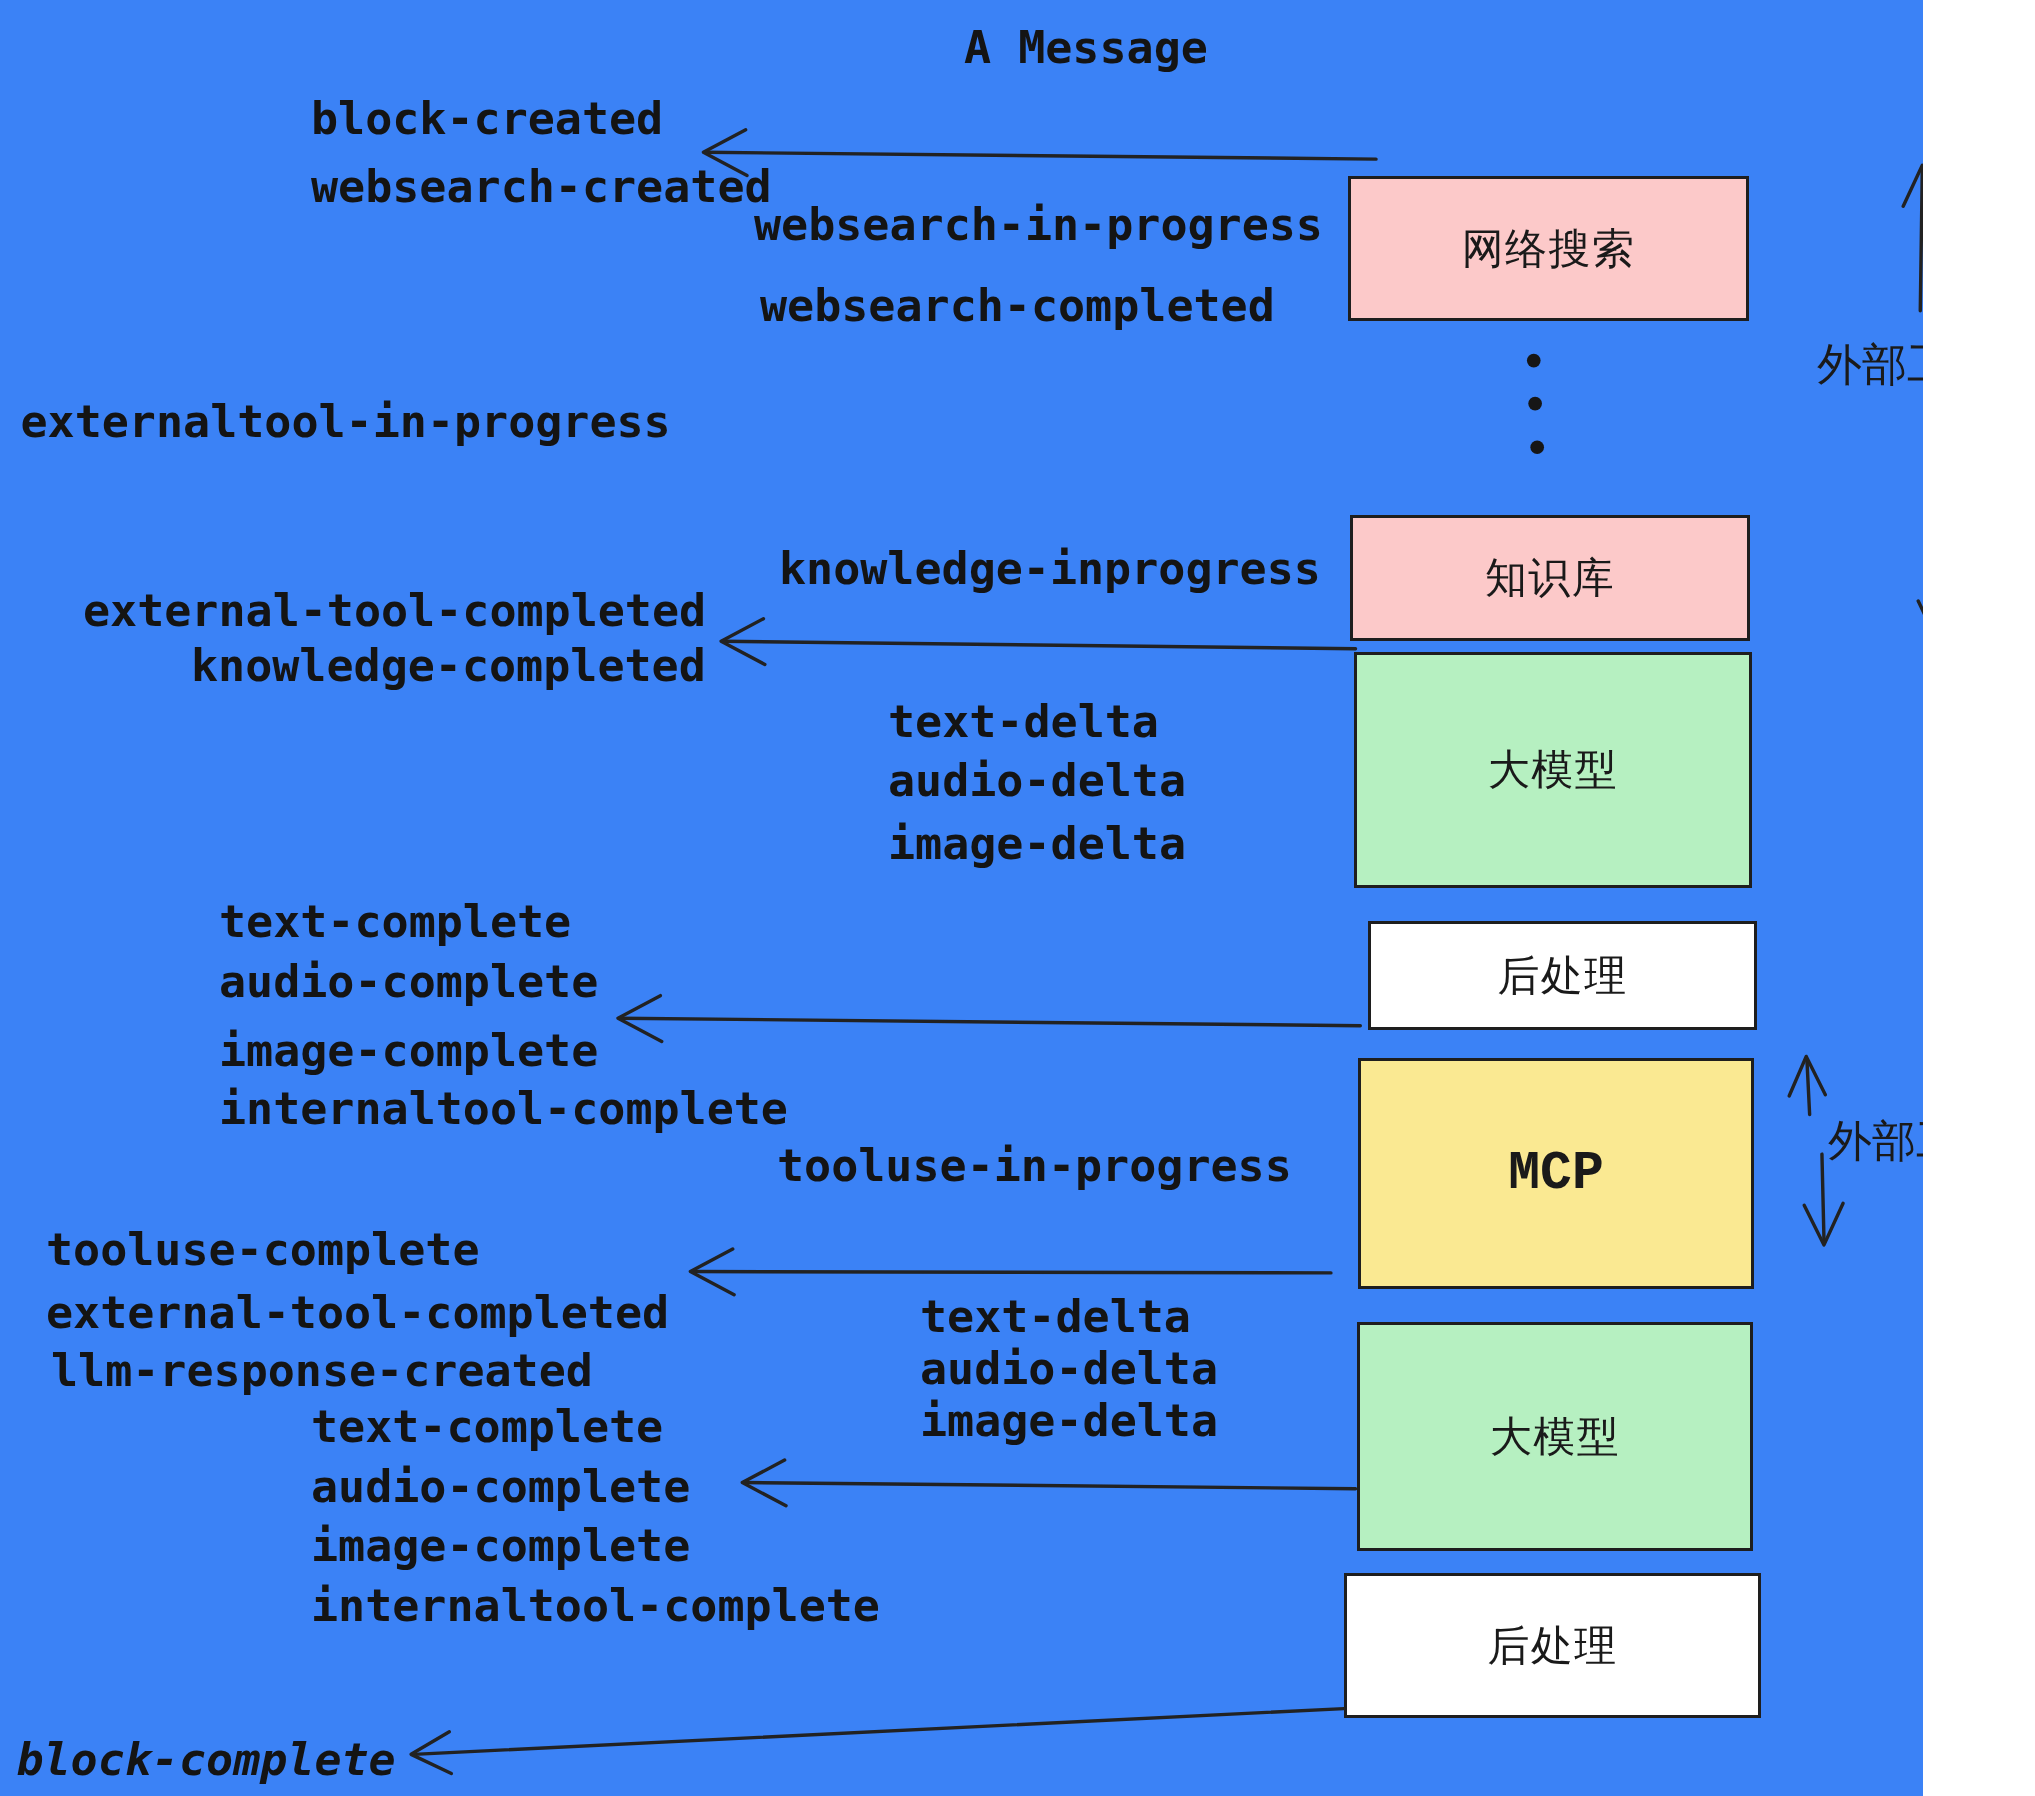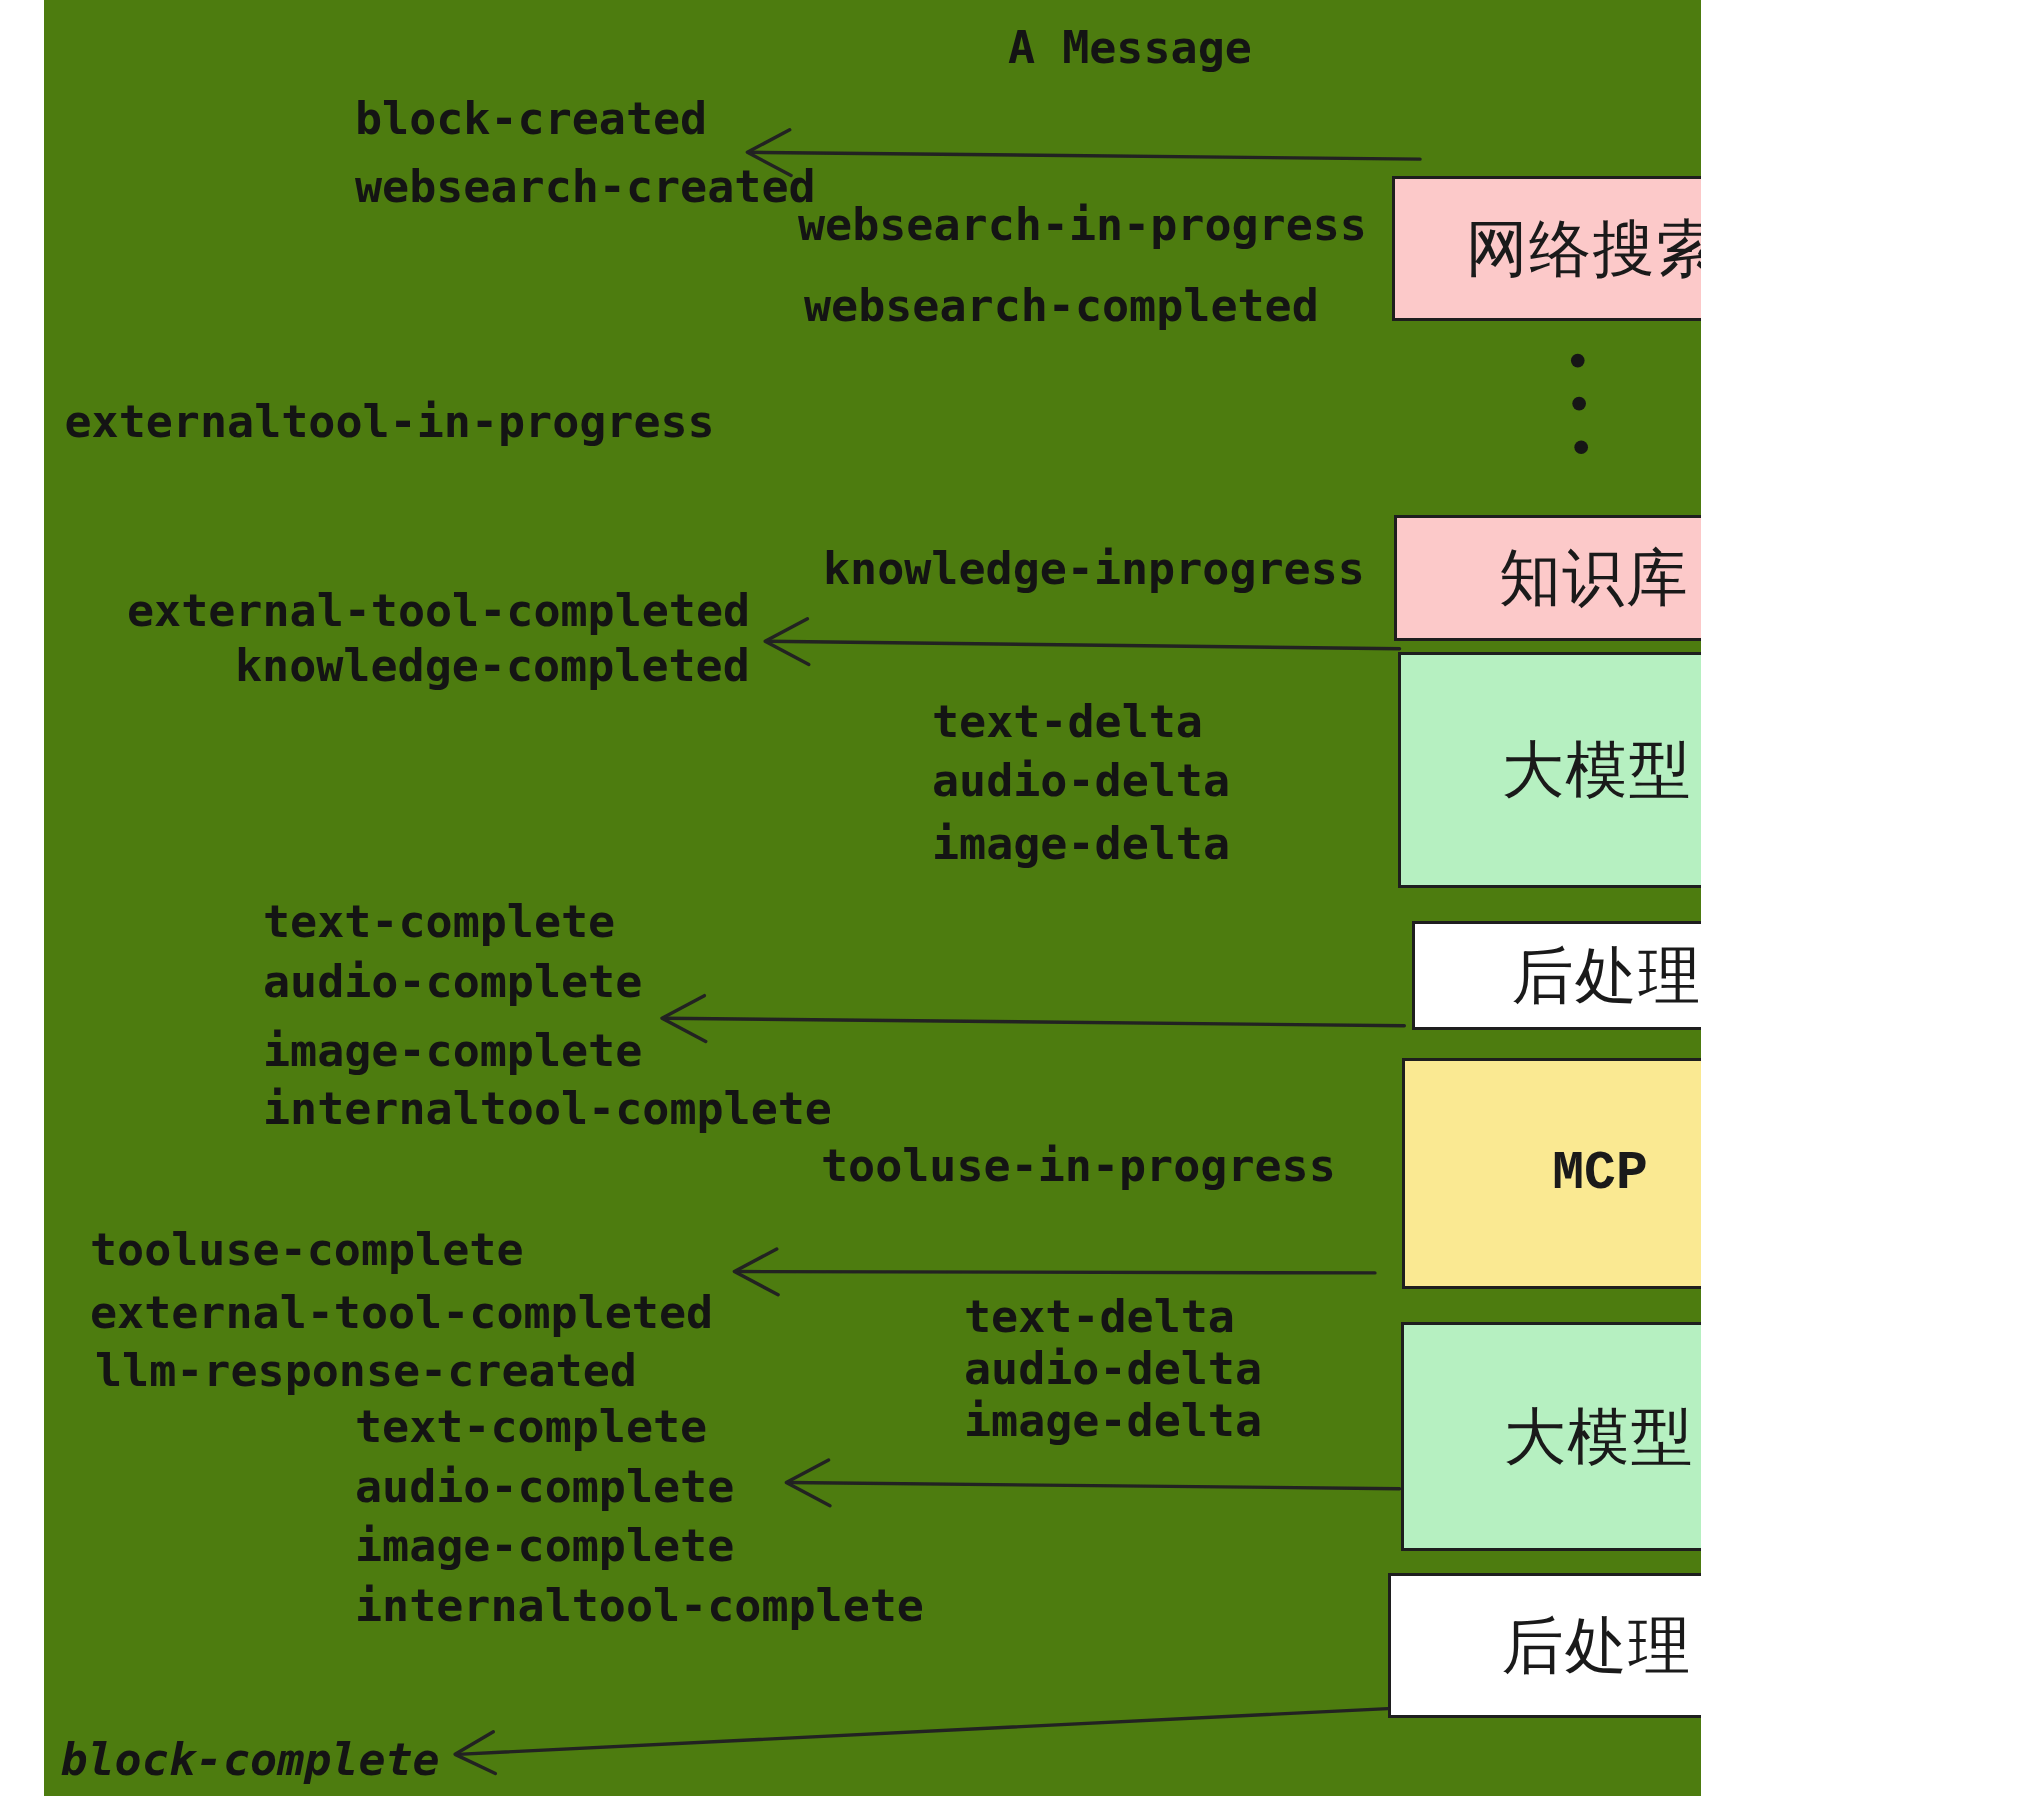--- a/index.html
+++ b/index.html
@@ -1,23 +1,22 @@
 <!DOCTYPE html>
 <html style="font-size:11px"><head>
 <meta charset="utf-8">
 <style>
   html,body{margin:0;padding:0;background:#ffffff;}
   #canvas{
     position:relative;
-    width:1657px;height:1796px;
-    background:#4d7c0f;
+    width:1923px;height:1796px;
+    background:#3b82f6;
     font-family:"DejaVu Sans Mono","Liberation Mono",monospace;
     color:#141414;
     overflow:hidden;
-    margin-left:44px;
   }
   .ev{
     position:absolute;
     font-size:45px;
     font-weight:bold;
     line-height:48px;
     white-space:nowrap;
     color:#141414;
   }
   .title{
@@ -29,21 +28,21 @@
   .box{
     position:absolute;
     border:3.4px solid #1e1e1e;
     display:flex;
     align-items:center;
     justify-content:center;
     box-sizing:border-box;
   }
   .box .lbl{
     font-family:Liberation Mono, monospace;
-    font-size:62px;
+    font-size:42px;
     font-weight:500;
     color:#1a1a1a;
     letter-spacing:1.4px;
     white-space:nowrap;
   }
   .box .lbl.mono{
     font-family:Liberation Mono, monospace;
     font-size:53px;
     font-weight:bold;
     letter-spacing:0;

